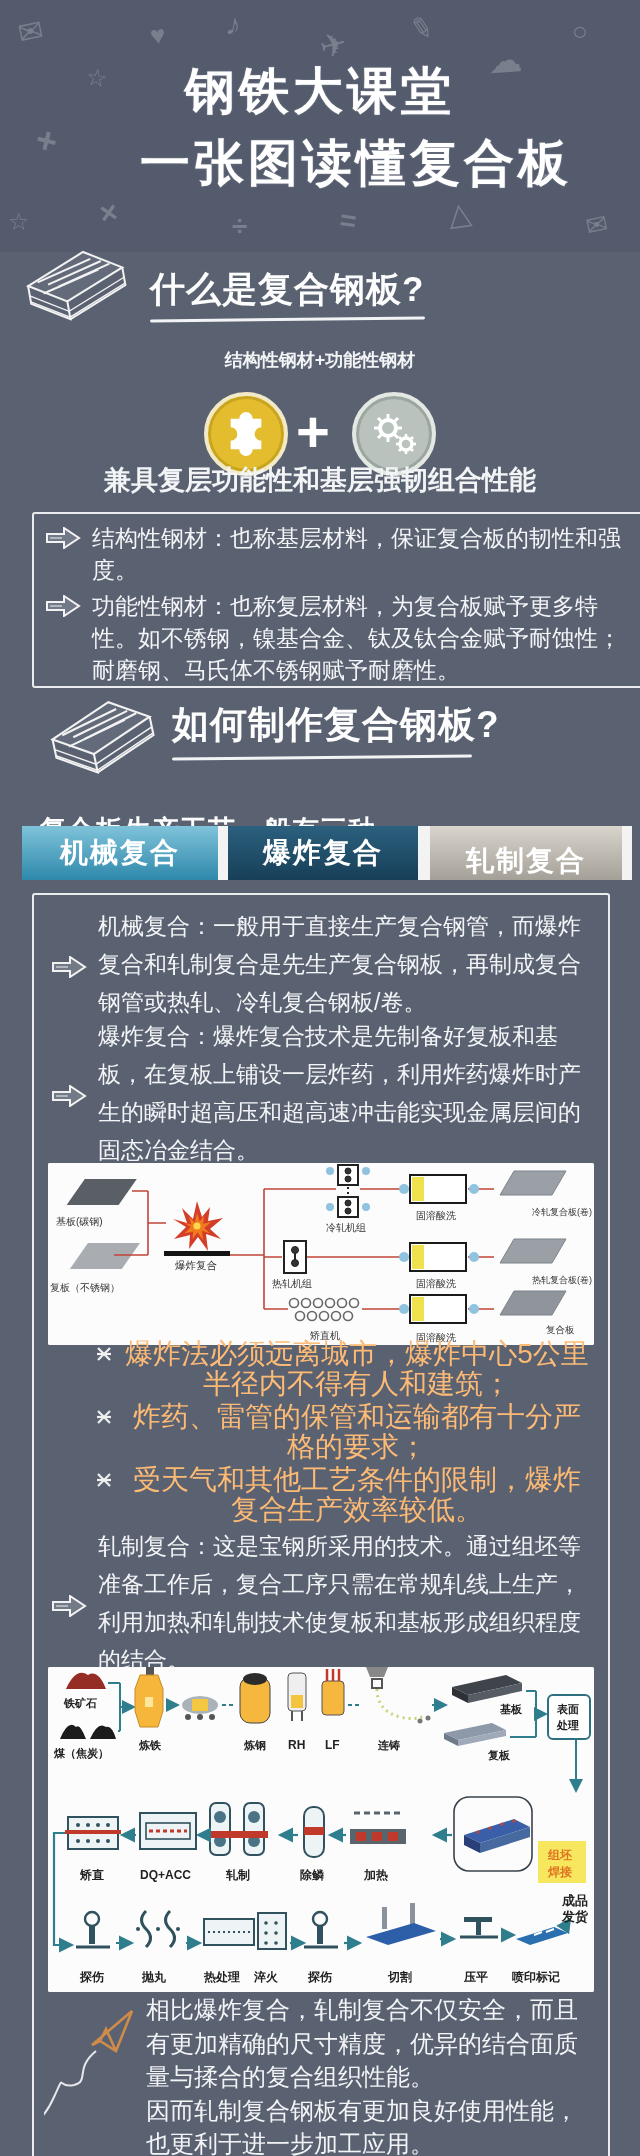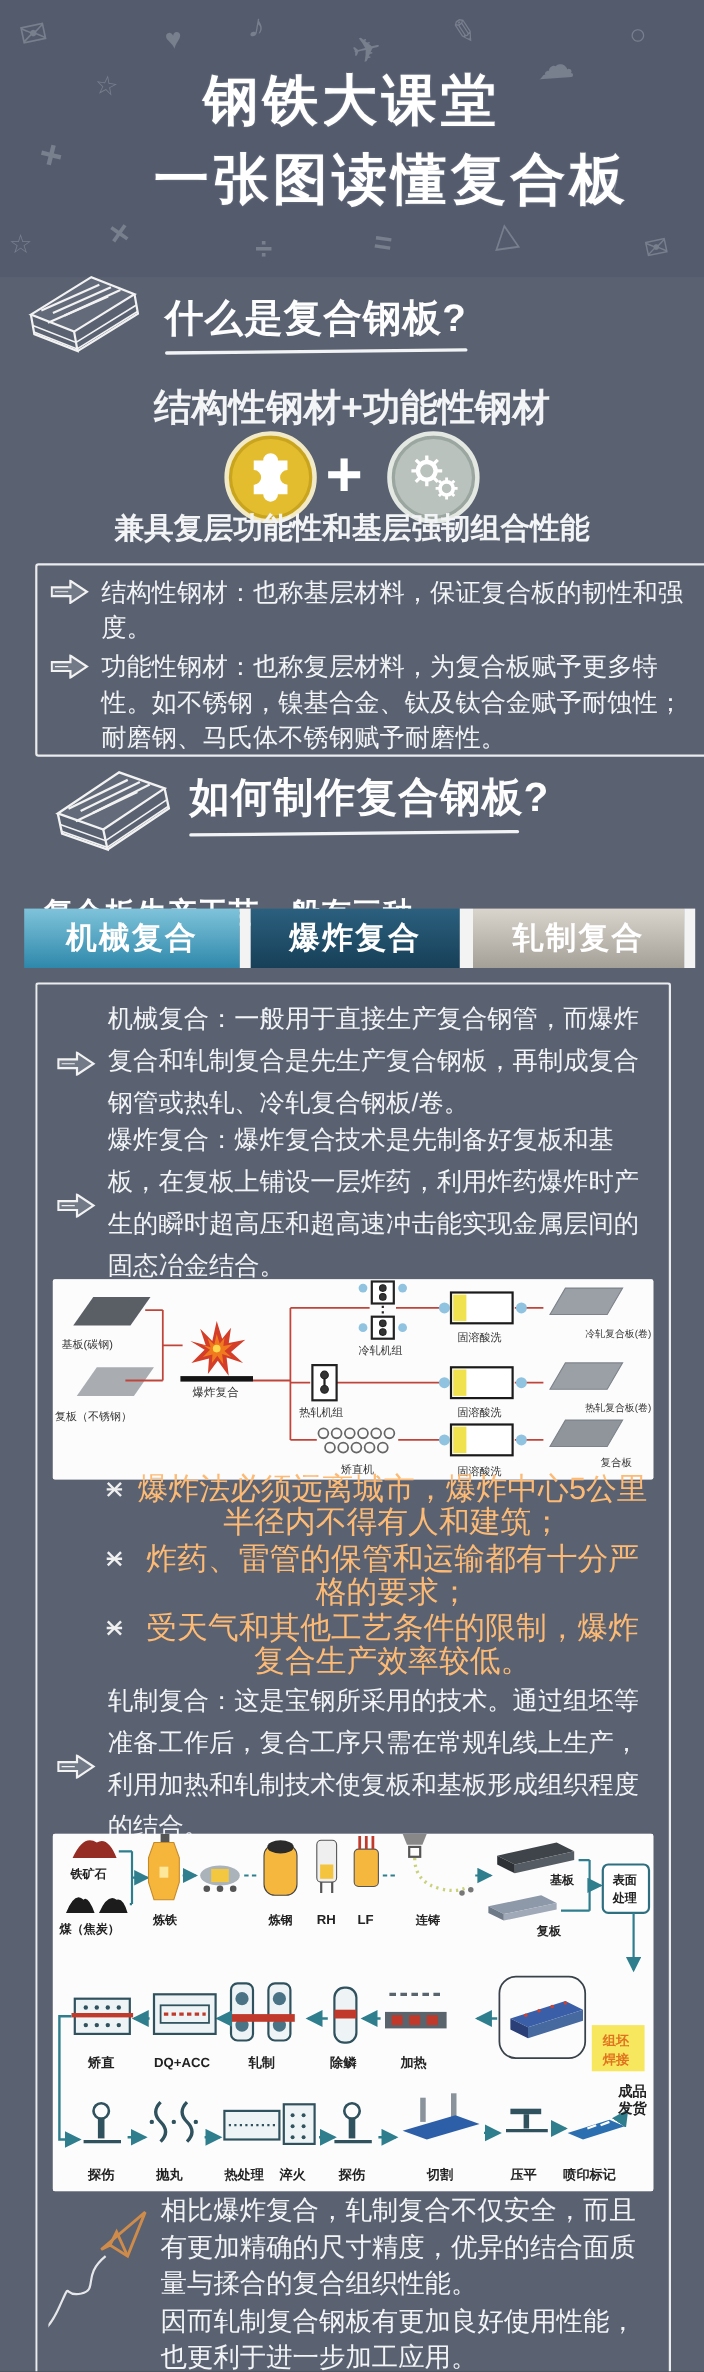--- a/index.html
+++ b/index.html
@@ -23,21 +23,21 @@
   
   .skbox{position:absolute;border:2px solid rgba(255,255,255,.88);border-radius:3px;}
   .pt{display:flex;align-items:flex-start;gap:10px;padding:0 12px 0 12px;}
   .pt .txt{font-size:23px;line-height:32px;color:#f2f4f6;}
   .arrow-ic{flex:0 0 36px;margin-top:5px;}
   
   .tab{position:absolute;top:826px;height:54px;display:flex;align-items:center;justify-content:center;
        font-size:28px;font-weight:bold;color:#fff;letter-spacing:2px;cursor:pointer;}
   .tab1{background:linear-gradient(#7fc3da,#2e88ab);}
   .tab2{background:linear-gradient(#2b607e,#173f58);}
-  .tab3{background:linear-gradient(#d9d5cd,#a49f97);}
+  .tab3{background:linear-gradient(#d9d5cd,#a49f97);align-items:flex-end;}
   .tabsep{position:absolute;top:826px;height:54px;background:#f3f3f3;}
   
   .brow{position:absolute;left:18px;right:12px;display:flex;align-items:center;gap:10px;}
   .brow .txt{font-size:23px;line-height:38px;color:#f2f4f6;}
   .caut{position:absolute;left:62px;right:14px;display:flex;align-items:flex-start;gap:8px;}
   .caut .txt{font-size:28px;line-height:30px;color:#fdba74;text-align:center;}
   .caut svg{flex:0 0 16px;margin-top:7px;}
   .diagram{position:absolute;left:14px;width:546px;background:#fcfcfc;border-radius:2px;}
   .footer-txt{font-size:24px;line-height:33.5px;color:#f2f4f6;}
   svg text{font-family:"Liberation Sans","DejaVu Sans",sans-serif;}
@@ -77,21 +77,21 @@
         <line x1="34" y1="50" x2="92" y2="36"></line>
       <path d="M20,40 L20,58 L56,80 L56,62"></path>
         <path d="M116,38 L116,56 L56,80"></path>
       <path d="M20,50 L56,72 L116,48" stroke-width="1.4"></path>
       <path d="M20,56 L56,78 L116,54" stroke-width="1.4"></path>
     </g>
   </svg>
   <div class="h2" style="left:150px;top:266px;">什么是复合钢板?</div>
   <div class="uline" style="left:150px;top:318px;width:275px;"></div>
 
-  <div class="centerline" style="top:348px;font-size:34px;">结构性钢材+功能性钢材</div>
+  <div class="centerline" style="top:348px;font-size:18px;">结构性钢材+功能性钢材</div>
 
   <div class="circ y" style="left:204px;top:392px;width:76px;height:76px;">
     <svg width="46" height="46" viewBox="-24 -24 48 48">
       <path d="M-16,-16 h9 a6,6 0 1,1 14,0 h9 v9 a6,6 0 1,0 0,14 v9 h-9 a6,6 0 1,1 -14,0 h-9 v-9 a6,6 0 1,0 0,-14 z" fill="#ffffff"></path>
     </svg>
   </div>
   <div class="plus" style="left:296px;top:398px;">+</div>
   <div class="circ g" style="left:352px;top:392px;width:76px;height:76px;">
     <svg width="52" height="52" viewBox="0 0 52 52" stroke="#ffffff" fill="none">
       <g stroke-width="4">

